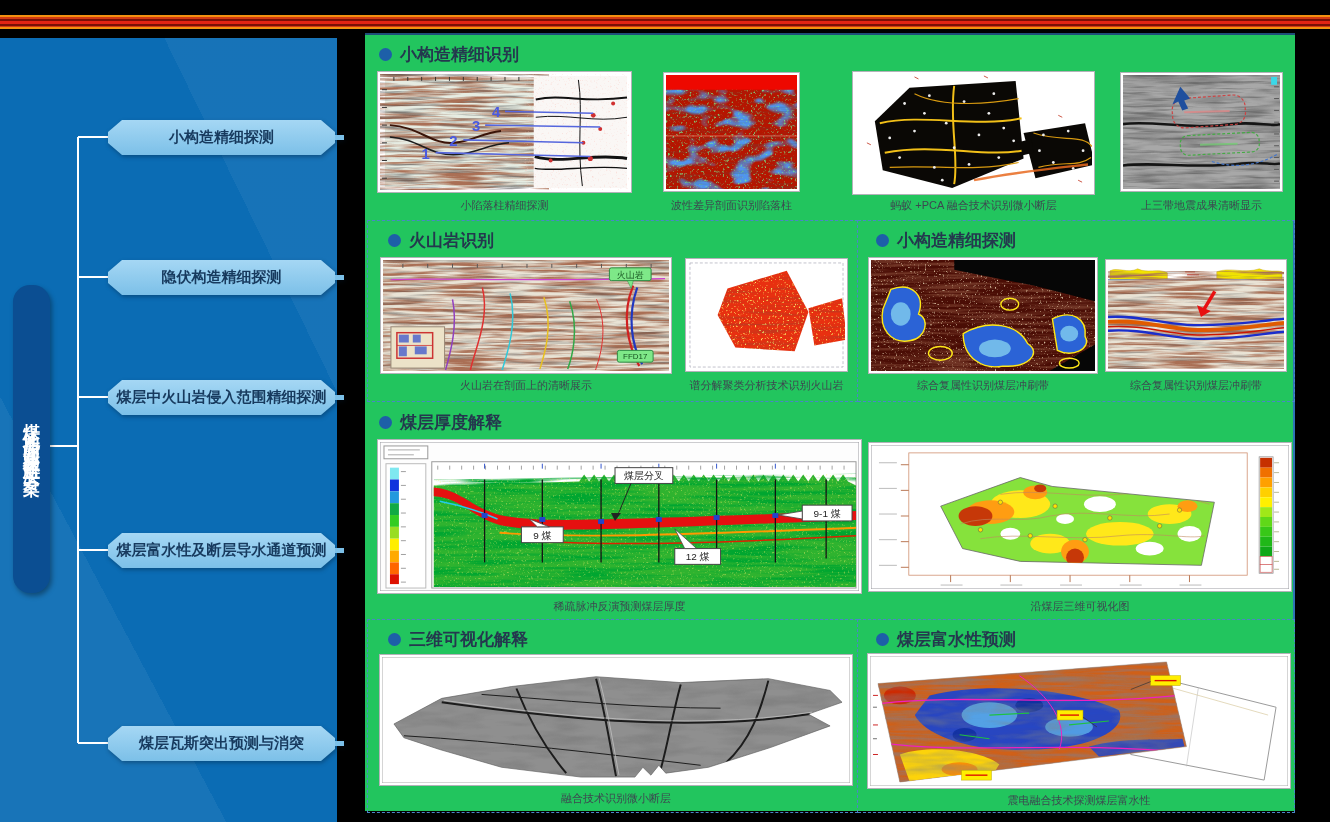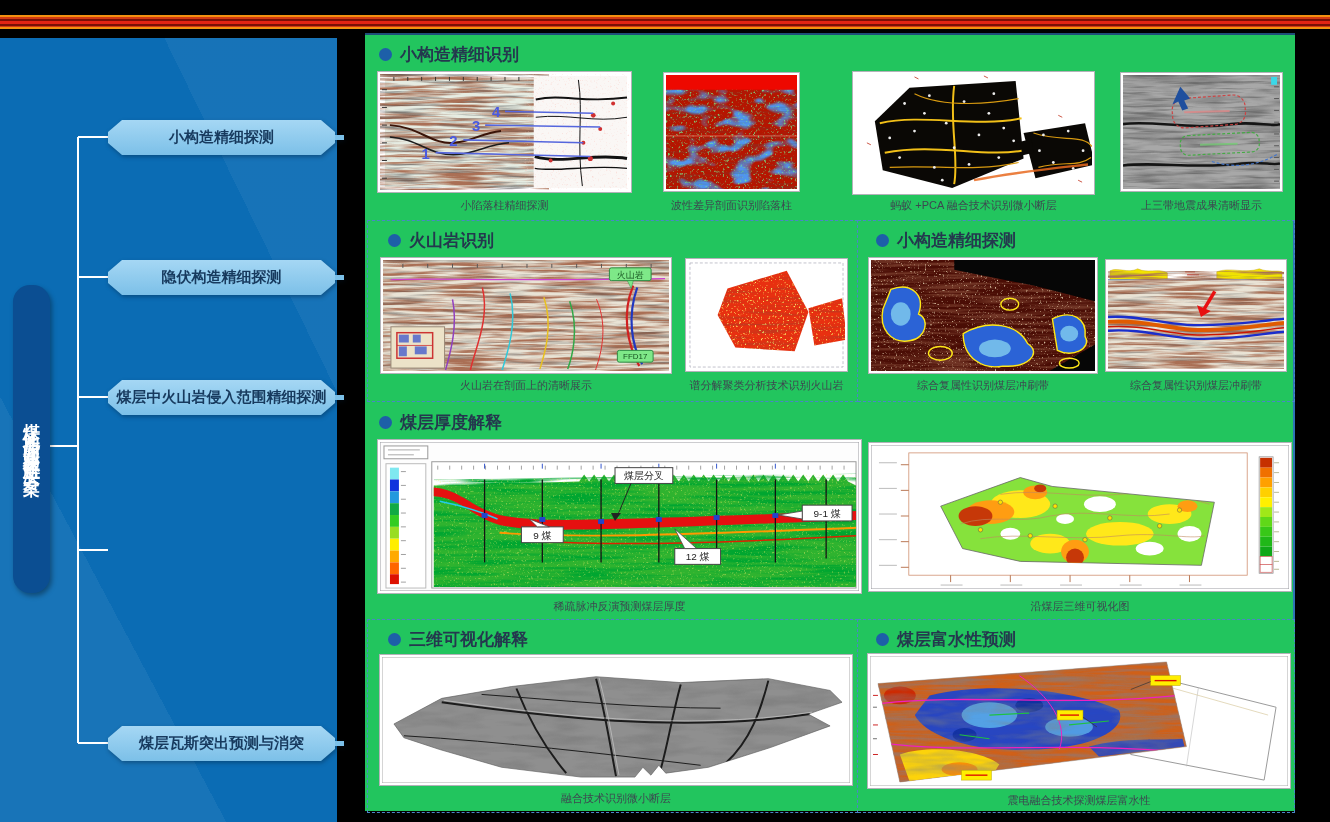--- a/index.html
+++ b/index.html
@@ -99,20 +99,24 @@
         <div class="stub"></div>
       </div>
     <div class="pill" style="top:222px">
       <div class="oct">隐伏构造精细探测</div>
         <div class="stub"></div>
       </div>
     <div class="pill" style="top:342px">
       <div class="oct">煤层中火山岩侵入范围精细探测</div>
         <div class="stub"></div>
       </div>
+    <div class="pill" style="top:495px">
+      <div class="oct">煤层富水性及断层导水通道预测</div>
+        <div class="stub"></div>
+      </div>
     <div class="pill" style="top:688px">
       <div class="oct">煤层瓦斯突出预测与消突</div>
         <div class="stub"></div>
       </div>
   </div>
 
   <div class="panel">
     <div class="vline"></div>
 
     <div class="sec-h" style="left:14px;top:8px">

